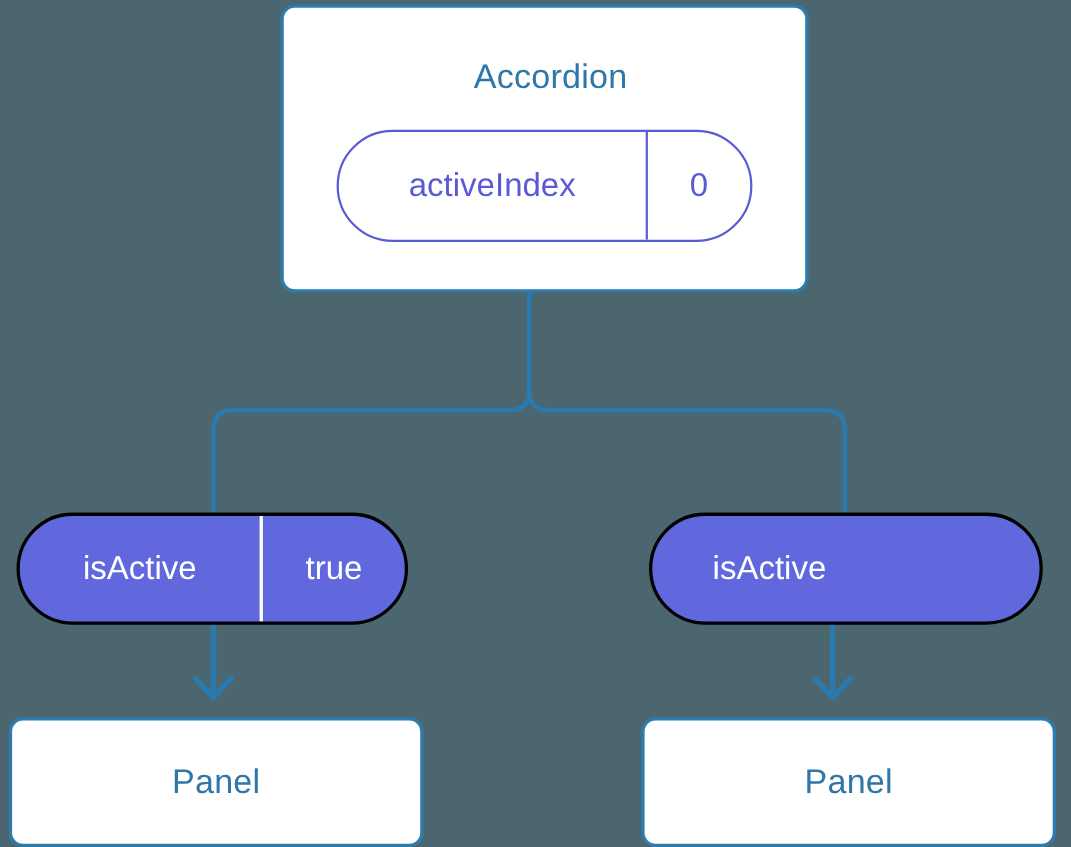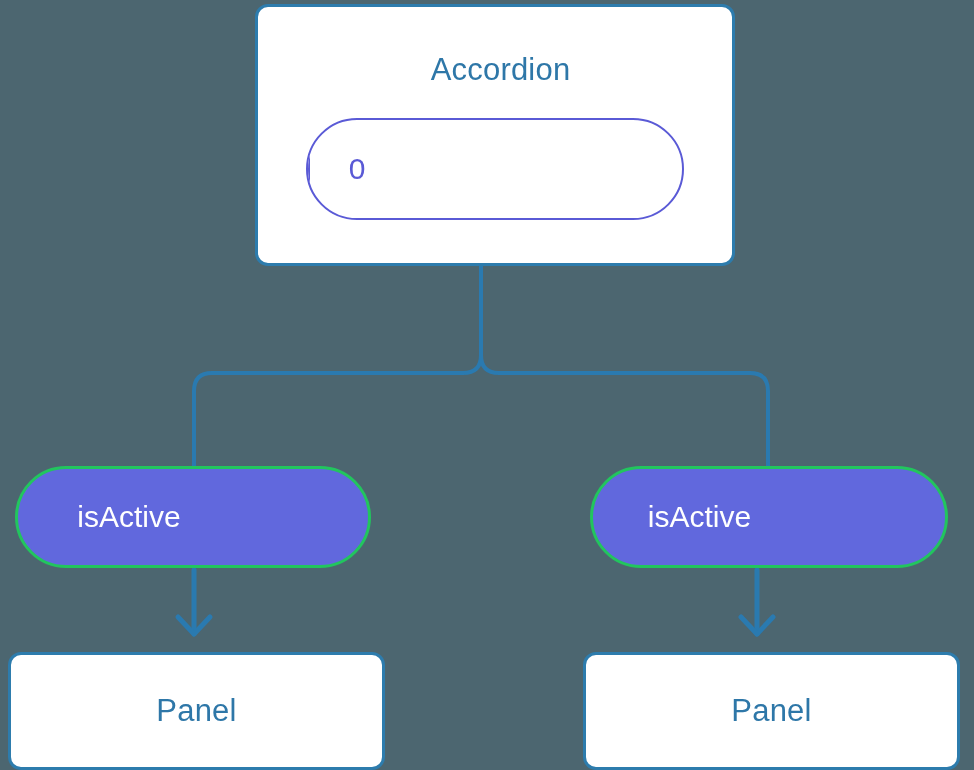--- a/index.html
+++ b/index.html
@@ -97,21 +97,21 @@
   .pill.outline .pill-key,
   .pill.outline .pill-val {
     color: #5a5ad6;
   }
   .pill.outline .pill-val {
     border-left: 2px solid #5a5ad6;
   }
 
   
   .pill.solid {
-    border: 3px solid #22c55e;
+    border: 3px solid #000000;
     background: #6168dd;
   }
   .pill.solid .pill-key,
   .pill.solid .pill-val {
     color: #ffffff;
   }
   .pill.solid .pill-val {
     border-left: 3px solid #ffffff;
   }
 
@@ -157,25 +157,27 @@
 
     <path d="M 757 570 L 757 634" fill="none" stroke="#2a7ab0" stroke-width="5" stroke-linecap="round"></path>
     <path d="M 741 617 L 757 634 L 773 617" fill="none" stroke="#2a7ab0" stroke-width="5" stroke-linecap="round" stroke-linejoin="round"></path>
   </svg>
 
   <div class="card" id="node-accordion">
     <div class="card-title">Accordion</div>
   </div>
 
   <div class="pill outline" id="pill-active-index">
+    <div class="pill-key">activeIndex</div>
     <div class="pill-val">0</div>
   </div>
 
   <div class="pill solid" id="pill-is-active-left">
     <div class="pill-key">isActive</div>
+    <div class="pill-val">true</div>
   </div>
 
   <div class="card" id="node-panel-left">
     <div class="card-title">Panel</div>
   </div>
 
   <div class="pill solid" id="pill-is-active-right">
     <div class="pill-key">isActive</div>
   </div>
 

